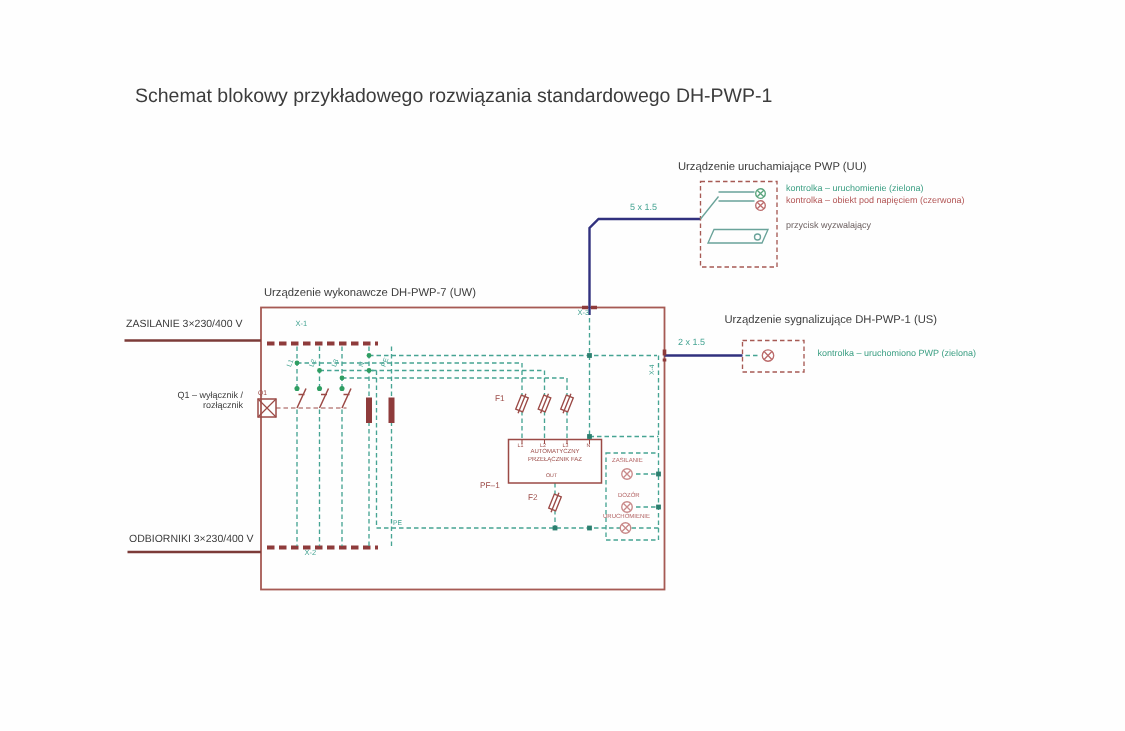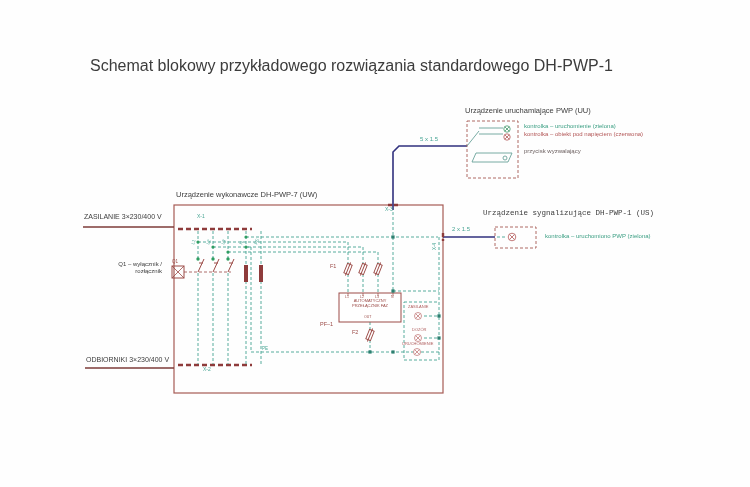--- a/index.html
+++ b/index.html
@@ -1,19 +1,19 @@
 <!DOCTYPE html>
 <html><head>
 <meta charset="utf-8">
 <style>
   html,body{margin:0;padding:0;background:#ffffff;}
   .screen{position:relative;width:750px;height:487px;background:#fefefe;overflow:hidden;
           font-family:"Liberation Sans", sans-serif;}
   .lbl{position:absolute;white-space:nowrap;line-height:1.15;}
-  .t-title{font-size:16px;color:#3c3c3c;}
+  .t-title{font-size:13px;color:#3c3c3c;}
   .t-sec{font-size:7.5px;color:#3c3c3c;}
   .t-dark{font-size:7px;color:#3c3c3c;}
   .t-green{font-size:6px;color:#3a9e82;}
   .t-red{font-size:6px;color:#b25555;}
   .t-gray{font-size:6px;color:#6b5f5f;}
   .t-teal{font-size:6px;color:#46a493;}
   .t-xs-teal{font-size:5px;color:#46a493;}
   .t-maroon{font-size:5.5px;color:#9b4a46;}
   .t-pf{font-size:4px;color:#9b4a46;}
   .t-pft{font-size:3.5px;color:#9b4a46;}
@@ -184,27 +184,27 @@
       <path d="M497,237 H506" stroke="#46a493" stroke-width="0.9" stroke-dasharray="3,2" fill="none"></path>
       <g stroke="#bb6b6b" stroke-width="0.9" fill="#ffffff">
         <circle cx="512" cy="237" r="3.8"></circle>
           <path d="M509.4,234.4 L514.6,239.6 M514.6,234.4 L509.4,239.6"></path>
       </g>
     </g>
   </svg>
 
   <div class="lbl t-title" style="left:90px;top:57px;">Schemat blokowy przykładowego rozwiązania standardowego DH-PWP-1</div>
 
-  <div class="lbl t-sec" style="left:465px;top:107px;">Urządzenie uruchamiające PWP (UU)</div>
+  <div class="lbl t-sec" style="left:452px;top:107px;">Urządzenie uruchamiające PWP (UU)</div>
   <div class="lbl t-teal" style="left:420px;top:136px;">5 x 1.5</div>
   <div class="lbl t-green" style="left:524px;top:123px;">kontrolka – uruchomienie (zielona)</div>
   <div class="lbl t-red" style="left:524px;top:131px;">kontrolka – obiekt pod napięciem (czerwona)</div>
   <div class="lbl t-gray" style="left:524px;top:148px;">przycisk wyzwalający</div>
 
-  <div class="lbl t-sec" style="left:483px;top:209px;font-family:Liberation Mono, monospace;">Urządzenie sygnalizujące DH-PWP-1 (US)</div>
+  <div class="lbl t-sec" style="left:483px;top:209px;">Urządzenie sygnalizujące DH-PWP-1 (US)</div>
   <div class="lbl t-teal" style="left:452px;top:226px;">2 x 1.5</div>
   <div class="lbl t-green" style="left:545px;top:233px;">kontrolka – uruchomiono  PWP (zielona)</div>
 
   <div class="lbl t-sec" style="left:176px;top:191px;">Urządzenie wykonawcze DH-PWP-7 (UW)</div>
   <div class="lbl t-dark" style="left:84px;top:213px;">ZASILANIE 3×230/400 V</div>
   <div class="lbl t-dark" style="left:86px;top:356px;">ODBIORNIKI 3×230/400 V</div>
 
   <div class="lbl q1block" style="left:100px;top:261px;font-size:6px;color:#3c3c3c;">
     <div>Q1 – wyłącznik /</div>
     <div>rozłącznik</div>

